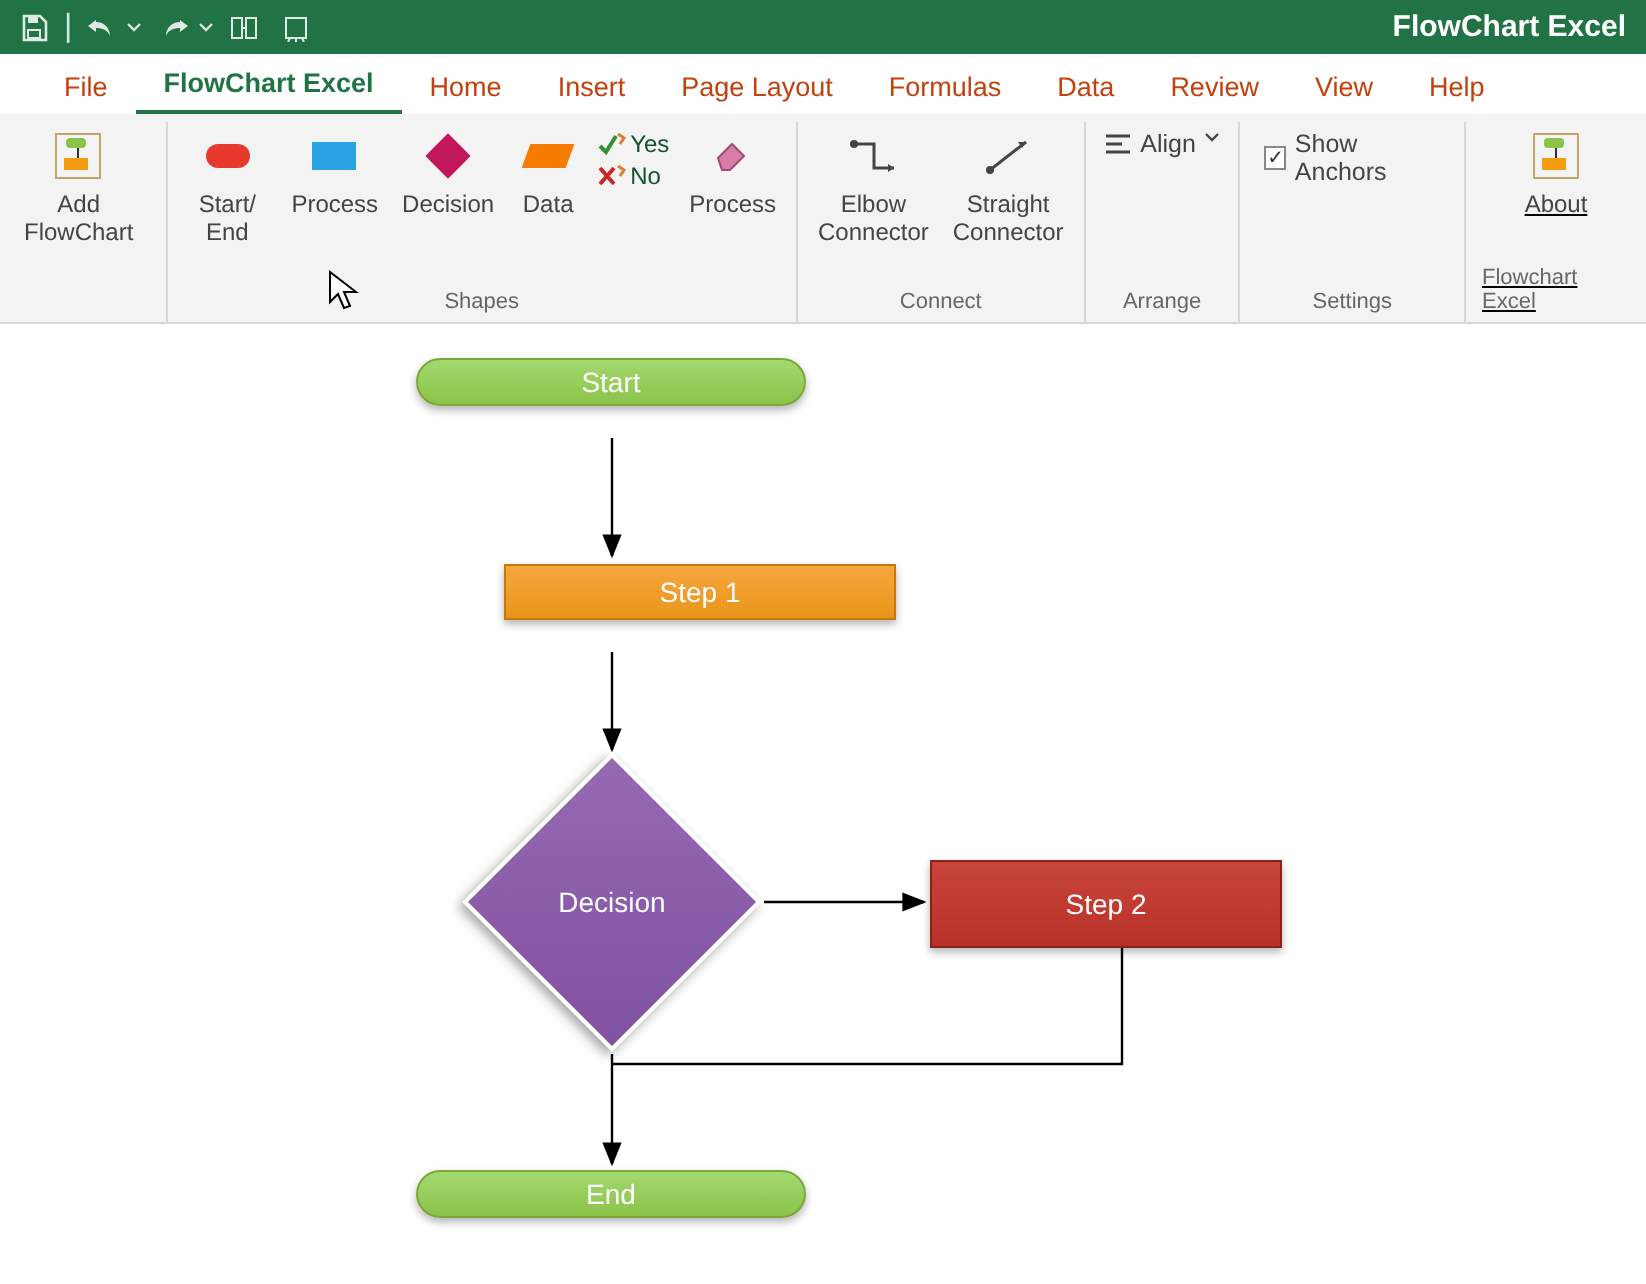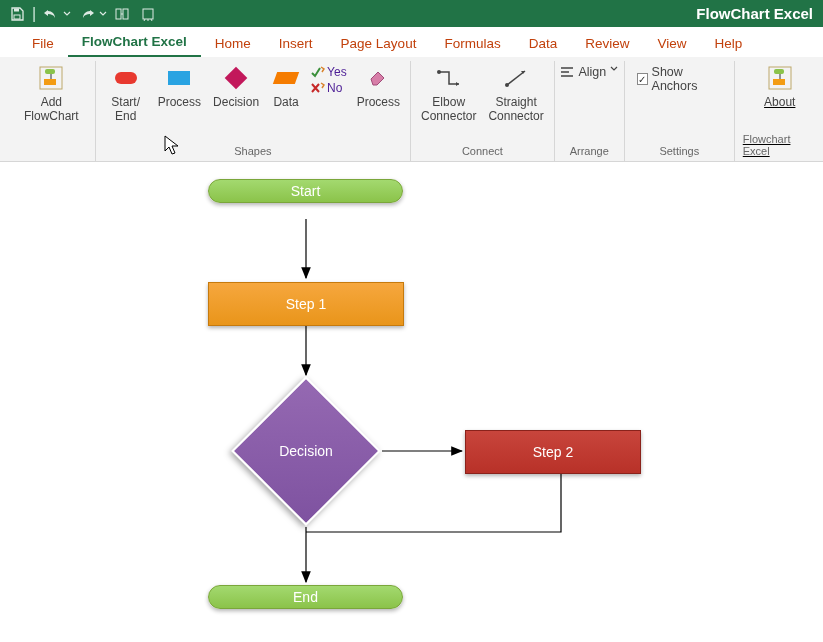--- a/index.html
+++ b/index.html
@@ -18,32 +18,32 @@
 
   
   .ribbon { height:105px; background:#f3f3f3; border-bottom:1px solid #d6d6d6; display:flex; align-items:stretch; padding-top:4px; }
   .group { display:flex; flex-direction:column; align-items:center; border-right:1px solid #d6d6d6; padding:0 8px; }
   .group:last-child { border-right:none; }
   .group-body { flex:1; display:flex; align-items:flex-start; gap:8px; padding-top:2px; }
   .group-label { font-size:11px; color:#666; padding-bottom:4px; }
   .rbtn { display:flex; flex-direction:column; align-items:center; justify-content:flex-start; min-width:44px; padding:2px 2px 0 2px; text-align:center; font-size:12px; color:#444; cursor:pointer; }
   .rbtn .icon-slot { height:26px; display:flex; align-items:center; justify-content:center; margin-bottom:4px; }
   .rbtn .lbl { line-height:14px; }
-  .yesno { display:flex; flex-direction:column; gap:2px; align-items:flex-start; font-size:12px; color:#4c1d95; padding-top:2px; }
+  .yesno { display:flex; flex-direction:column; gap:2px; align-items:flex-start; font-size:12px; color:#14532d; padding-top:2px; }
   .yesno .row { display:flex; align-items:center; gap:2px; cursor:pointer; }
   .yesno svg { display:block; }
   .align-btn { font-size:12.5px; color:#444; display:flex; align-items:flex-start; gap:4px; cursor:pointer; padding:2px 4px; }
   .chk { font-size:12.5px; color:#444; display:flex; align-items:center; gap:4px; cursor:pointer; padding:2px 4px; }
   .chkbox { width:12px; height:12px; border:1px solid #888; display:flex; align-items:center; justify-content:center; font-size:10px; color:#333; background:#fff; }
 
   
   .canvas { position:relative; width:823px; height:480px; background:#fff; }
   .node { position:absolute; display:flex; align-items:center; justify-content:center; color:#fff; font-size:14px; }
   .pill { width:195px; height:24px; border-radius:20px; background:linear-gradient(#a3d96f,#8bc34a); border:1px solid #7aa63a; box-shadow:0 2px 4px rgba(0,0,0,0.3); }
-  .rect-orange { width:196px; height:44px; background:linear-gradient(#f6a73e,#e9951a); border:1px solid #c67a0d; box-shadow:0 2px 4px rgba(0,0,0,0.3); }
+  .rect-orange { width:196px; height:28px; background:linear-gradient(#f6a73e,#e9951a); border:1px solid #c67a0d; box-shadow:0 2px 4px rgba(0,0,0,0.3);margin-left:44px; }
   .rect-red { width:176px; height:44px; background:linear-gradient(#c8453c,#b83128); border:1px solid #8a221b; box-shadow:0 2px 4px rgba(0,0,0,0.3); }
   .diamond-wrap { position:absolute; }
   .diamond { width:106px; height:106px; transform:rotate(45deg); background:linear-gradient(135deg,#9569b2,#7e52a0); border:2px solid #fff; box-shadow:0 3px 6px rgba(0,0,0,0.35); }
   .diamond-label { position:absolute; top:0; left:0; right:0; bottom:0; display:flex; align-items:center; justify-content:center; color:#fff; font-size:14px; }
 
   .cursor-pointer { position:absolute; left:164px; top:135px; color:#000; }
 
   svg.arrows { position:absolute; top:0; left:0; }
 
 </style>
@@ -105,21 +105,21 @@
   <div class="tab">Page Layout</div>
   <div class="tab">Formulas</div>
   <div class="tab">Data</div>
   <div class="tab">Review</div>
   <div class="tab">View</div>
   <div class="tab">Help</div>
 </div>
 
 <div class="ribbon">
 
-  <div class="group" style="padding-left:22px;padding-right:14px;">
+  <div class="group" style="padding-left:10px;padding-right:14px;">
     <div class="group-body">
       <div class="rbtn">
         <div class="icon-slot">
           <svg width="26" height="26" viewBox="0 0 26 26">
               <rect x="2" y="2" width="22" height="22" fill="none" stroke="#bda86a"></rect>
               <rect x="7" y="4" width="10" height="5" rx="2" fill="#8bc34a"></rect>
               <rect x="6" y="14" width="12" height="6" fill="#f39c12"></rect>
               <path d="M13 9v5" stroke="#333"></path>
             </svg>
         </div>

